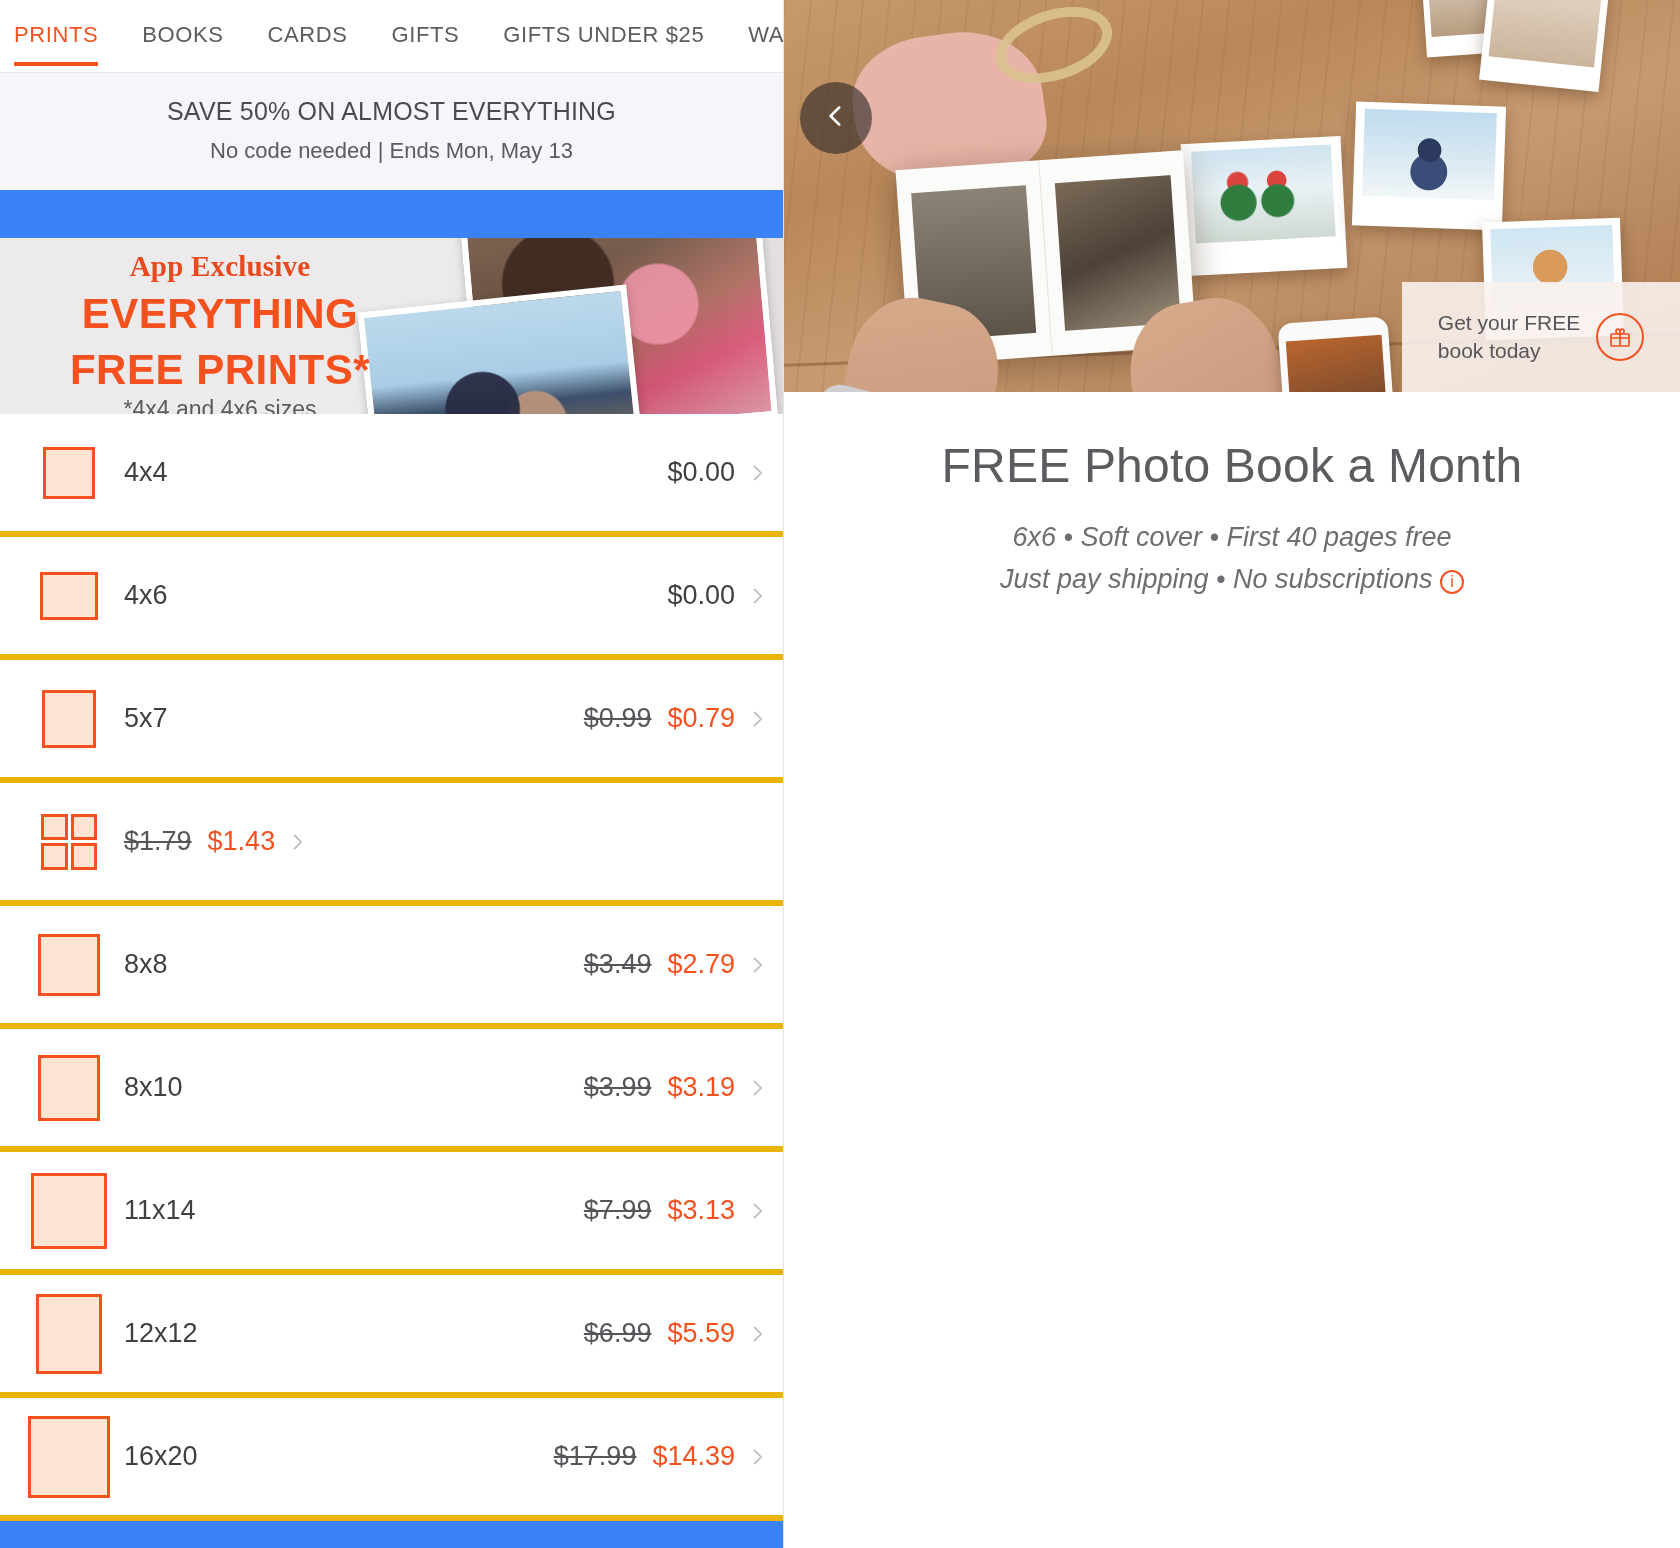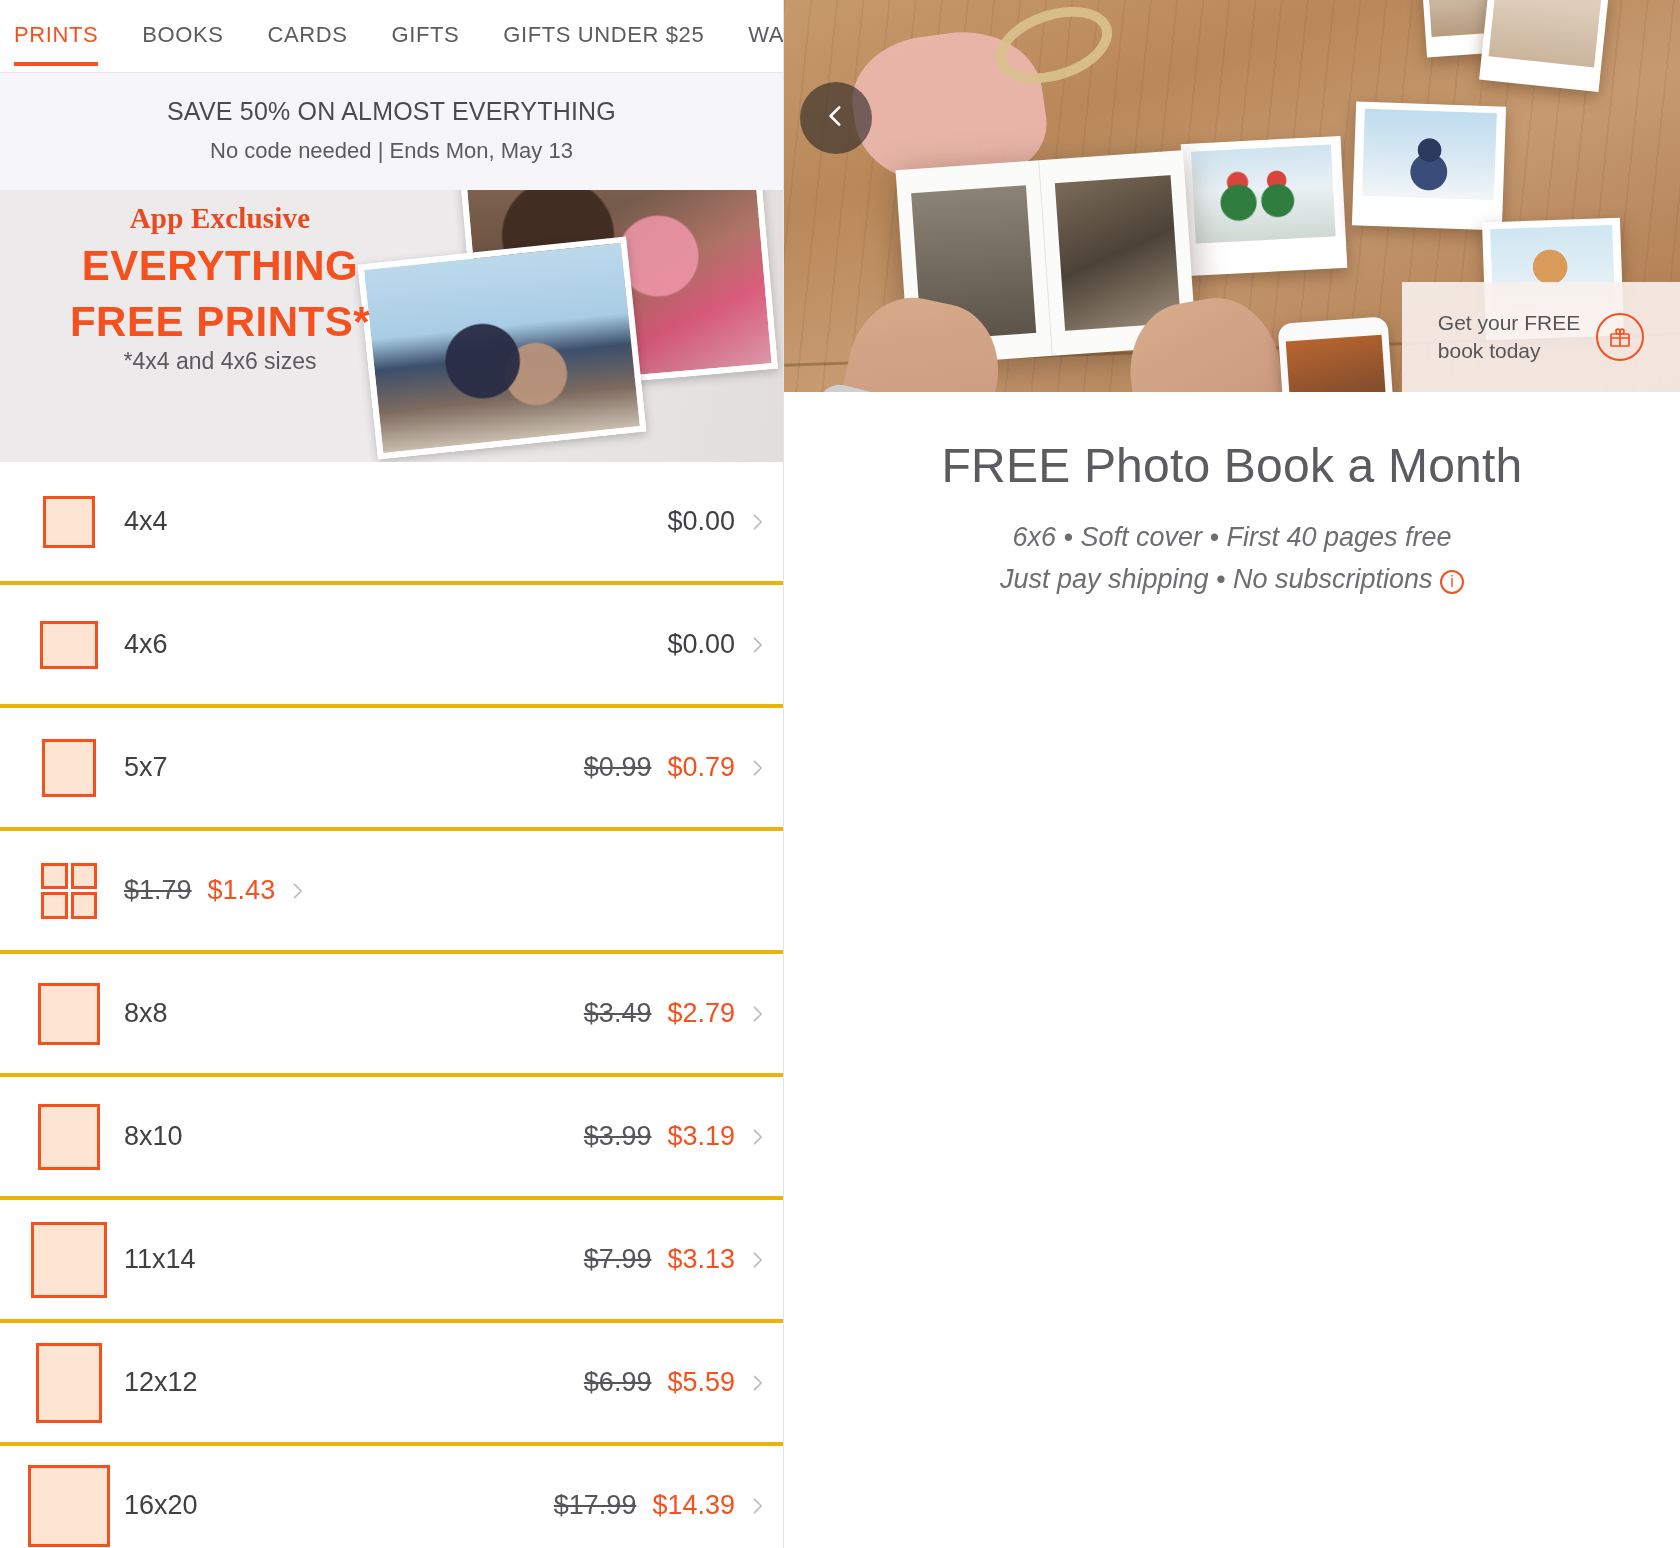--- a/index.html
+++ b/index.html
@@ -45,22 +45,23 @@
   }
   .promo-title {
     font-size: 25px; color: #4b4b4f; letter-spacing: 0.2px;
   }
   .promo-sub {
     font-size: 22px; color: #5a5a5f; margin-top: 12px;
   }
 
   
   .banner {
-    position: relative; height: 272px; overflow: hidden;
+    position: relative; height: 176px; overflow: hidden;
     background: linear-gradient(100deg,#eceaea 0%, #eceaea 55%, #e2dedd 100%);
+    margin-top: 48px;
   }
   .banner-text {
     position: absolute; left: 0; top: 0; width: 440px; padding-top: 12px;
     text-align: center; z-index: 3;
   }
   .b-l1 { font-size: 29px; font-weight: 700; color: #e8491f;
           font-family: "Liberation Serif", serif; letter-spacing: .2px; }
   .b-l2 { font-size: 42px; font-weight: 700; color: #f4511e;
           letter-spacing: .5px; line-height: 1.18; margin-top: 6px; }
   .b-l3 { font-size: 30px; color: #4d4d51; margin-top: 4px; }
@@ -91,21 +92,21 @@
     content:""; position:absolute; inset:0;
     background:
       radial-gradient(circle at 42% 56%, rgba(40,44,68,.95) 0 20%, transparent 21%),
       radial-gradient(circle at 62% 66%, rgba(190,150,125,.9) 0 15%, transparent 16%);
   }
 
   
   .size-list { background: #fff; }
   .size-row {
     height: 123px; display: flex; align-items: center;
-    border-bottom: 4px solid #eab308; padding: 0 0 0 14px;
+    border-bottom: 6px solid #eab308; padding: 0 0 0 14px;
     cursor: pointer; position: relative;
   }
   .swatch-cell {
     width: 110px; display: flex; align-items: center; justify-content: center;
   }
   .sw {
     background: #fde4d3; border: 3px solid #f4511e; box-sizing: border-box;
   }
   .sw-grid { display: grid; grid-template-columns: 1fr 1fr; grid-template-rows: 1fr 1fr;
              gap: 3px; width: 56px; height: 56px; }

